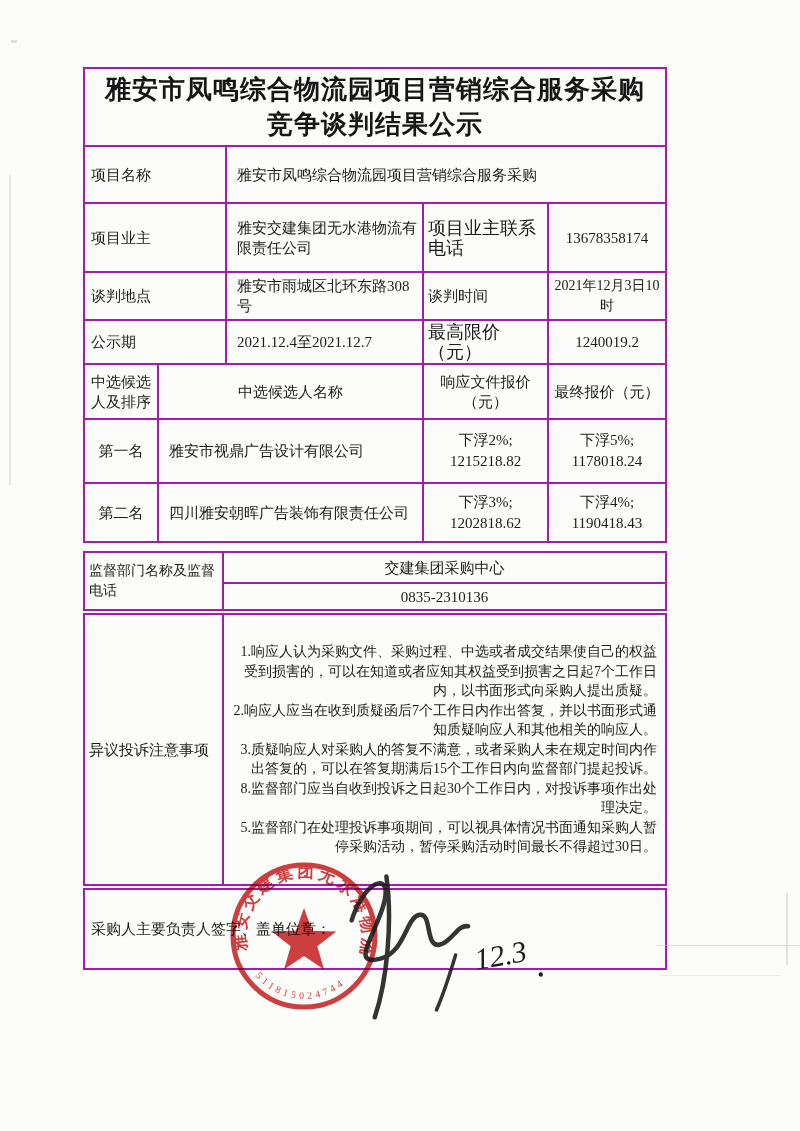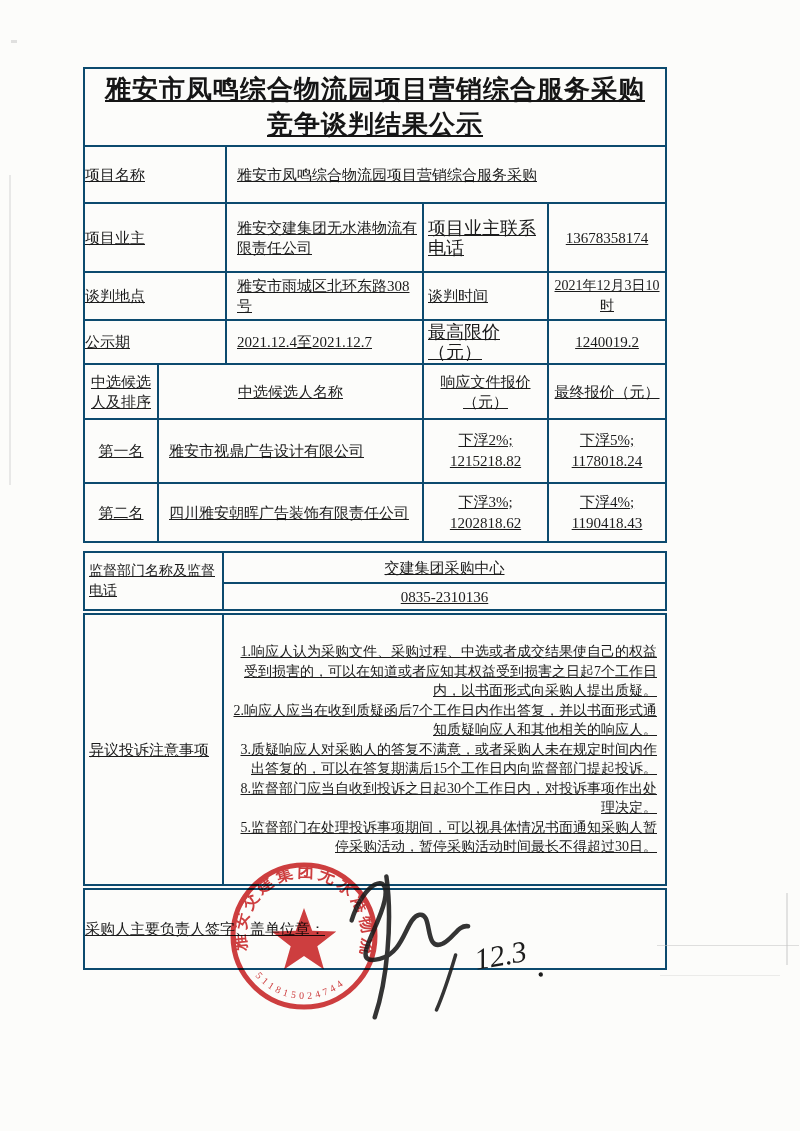--- a/index.html
+++ b/index.html
@@ -5,31 +5,30 @@
   html,body{margin:0;padding:0;}
   body{background:#ffffff;}
   .page{
     position:relative; width:800px; height:1131px; overflow:hidden;
     background:#fcfcfa; color:#1b1b1b;
     font-family:"Liberation Serif","DejaVu Serif",serif;
   }
   .doc{position:absolute; left:83px; top:67px; width:582px;}
   table{border-collapse:collapse; table-layout:fixed; width:582px;}
   td{
-    border:2px solid #0c4a6e; font-size:15px; padding:2px 4px;
+    border:2px solid #a21caf; font-size:15px; padding:2px 4px;
     vertical-align:middle; line-height:20px; word-break:break-word;
     overflow:hidden;
-    text-decoration:underline;
   }
   .title-cell{
     text-align:center; font-family:"Liberation Sans","DejaVu Sans",sans-serif;
     font-weight:bold; font-size:26px; line-height:35px; letter-spacing:1px;
     padding:2px 0; color:#161616;
   }
-  .lbl{text-align:left; padding-left:0;}
+  .lbl{text-align:left; padding-left:6px;}
   .lbl2{text-align:left; padding-left:4px;}
   .ctr{text-align:center;}
   .val-left{text-align:left; padding-left:10px;}
   .tight{font-size:18px; padding:1px 2px; text-align:left; padding-left:4px;}
   .f14{font-size:14px;border-radius:8px;}
   .price-cell{text-align:center; line-height:21px;}
   .price-cell span{display:block;}
   .notes-cell{padding:6px 8px; font-size:14px; line-height:19.5px; text-align:left;}
   .notes-cell p{margin:0;text-align:right;}
   .gap8{margin-top:8px;}

